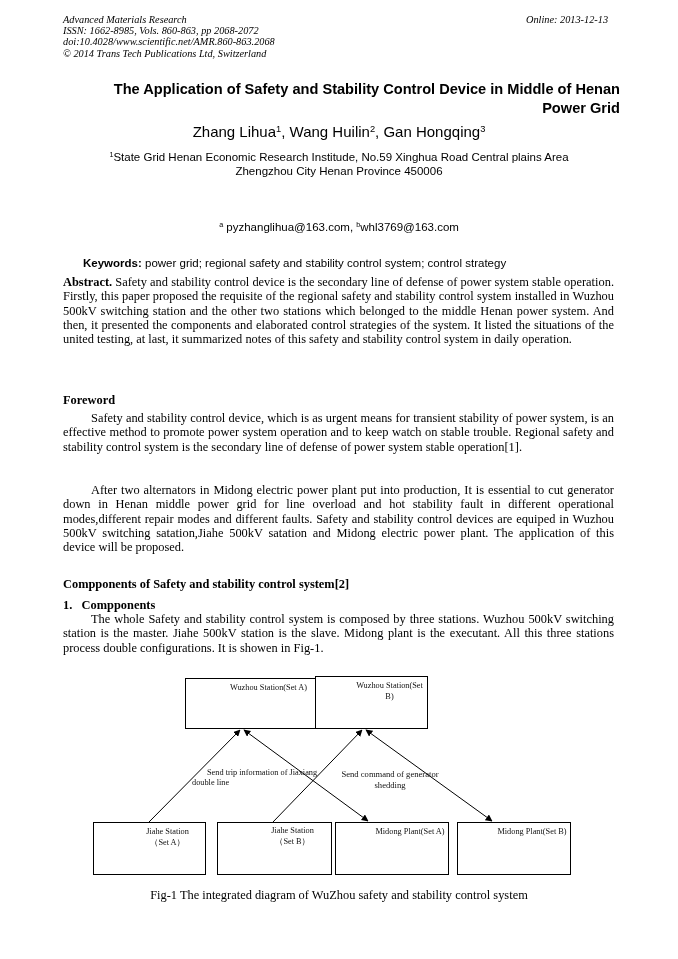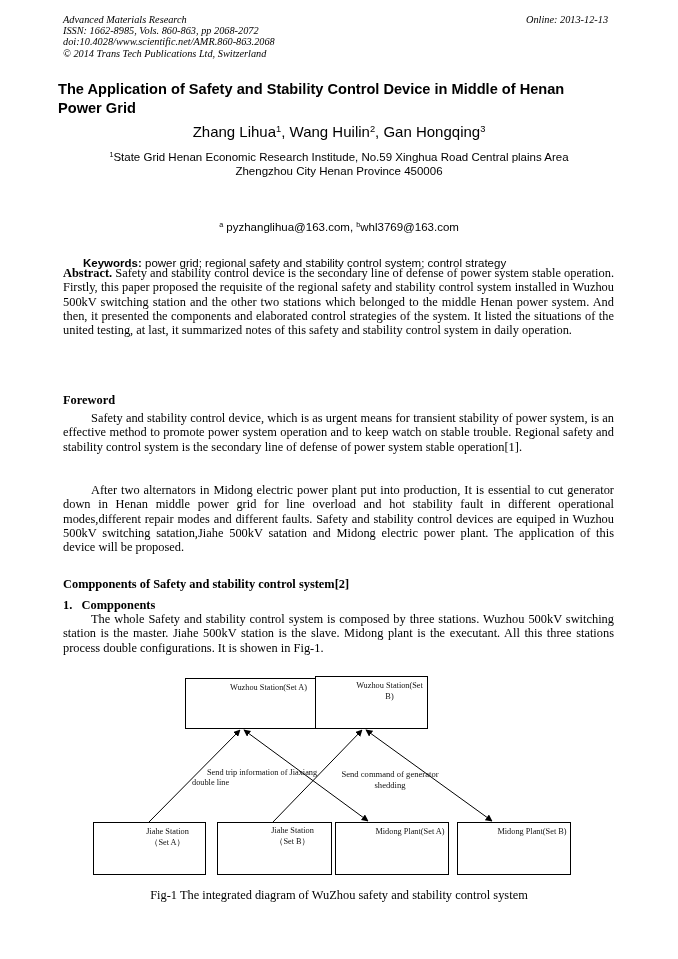--- a/index.html
+++ b/index.html
@@ -1,21 +1,21 @@
 <!DOCTYPE html>
 <html><head>
 <meta charset="utf-8">
 <style>
   html, body { margin: 0; padding: 0; background: #ffffff; }
   body { width: 678px; height: 959px; position: relative; overflow: hidden; color: #000; }
 
   .hdr { position: absolute; left: 63px; top: 14px; font-family: "Liberation Serif", serif; font-style: italic; font-size: 10.3px; line-height: 11.2px; }
   .hdr-right { position: absolute; left: 526px; top: 14px; font-family: "Liberation Serif", serif; font-style: italic; font-size: 10.3px; line-height: 11.2px; }
 
-  .title { position: absolute; left: 58px; width: 562px; top: 80px; text-align: left; font-family: "Liberation Sans", sans-serif; font-weight: bold; font-size: 14.6px; line-height: 18.5px; }
+  .title { position: absolute; left: 58px; width: 562px; top: 80px; text-align: right; font-family: "Liberation Sans", sans-serif; font-weight: bold; font-size: 14.6px; line-height: 18.5px; }
   .authors { position: absolute; left: 58px; width: 562px; top: 122px; text-align: center; font-family: "Liberation Sans", sans-serif; font-size: 15px; line-height: 20px; }
   .authors sup, .aff sup, .email sup { font-size: 62%; vertical-align: 0.55em; line-height: 0; }
   .aff { position: absolute; left: 58px; width: 562px; text-align: center; font-family: "Liberation Sans", sans-serif; font-size: 11.5px; line-height: 14px; }
   .email { position: absolute; left: 58px; width: 562px; top: 220px; text-align: center; font-family: "Liberation Sans", sans-serif; font-size: 11.5px; line-height: 14px; }
 
   .keywords { position: absolute; left: 63px; width: 556px; top: 256px; font-family: "Liberation Sans", sans-serif; font-size: 11.5px; line-height: 14px; }
   .keywords b { font-weight: bold; padding-left: 20px; }
 
   .para { position: absolute; left: 63px; width: 551px; font-family: "Liberation Serif", serif; font-size: 12.4px; line-height: 14.3px; text-align: justify; }
   .para b { font-weight: bold; }
@@ -58,21 +58,21 @@
 </div>
 
 <div class="email">
   <sup>a</sup> <span>pyzhanglihua@163.com</span><span>, </span><sup>b</sup><span>whl3769@163.com</span>
 </div>
 
 <div class="keywords">
   <b>Keywords:</b> <span>power grid; regional safety and stability control system; control strategy</span>
 </div>
 
-<div class="para" style="top:266px;">
+<div class="para" style="top:275px;">
   <b>Abstract.</b> <span>Safety and stability control device is the secondary line of defense of power system stable operation. Firstly, this paper proposed the requisite of the regional safety and stability control system installed in Wuzhou 500kV switching station and the other two stations which belonged to the middle Henan power system. And then, it presented the components and elaborated control strategies of the system. It listed the situations of the united testing, at last, it summarized notes of this safety and stability control system in daily operation.</span>
 </div>
 
 <div class="heading" style="top:393px;">Foreword</div>
 <div class="para indent" style="top:411px;">Safety and stability control device, which is as urgent means for transient stability of power system, is an effective method to promote power system operation and to keep watch on stable trouble. Regional safety and stability control system is the secondary line of defense of power system stable operation[1].</div>
 <div class="para indent" style="top:483px;">After two alternators in Midong electric power plant put into production, It is essential to cut generator down in Henan middle power grid for line overload and hot stability fault in different operational modes,different repair modes and different faults. Safety and stability control devices are equiped in Wuzhou 500kV switching satation,Jiahe 500kV satation and Midong electric power plant. The application of this device will be proposed.</div>
 
 <div class="heading" style="top:577px;">Compponents of Safety and stability control system[2]</div>
 <div class="heading" style="top:598px; white-space:pre;">1.   Compponents</div>
 <div class="para indent" style="top:612px;">The whole Safety and stability control system is composed by three stations. Wuzhou 500kV switching station is the master. Jiahe 500kV station is the slave. Midong plant is the executant. All this three stations process double configurations. It is showen in Fig-1.</div>

